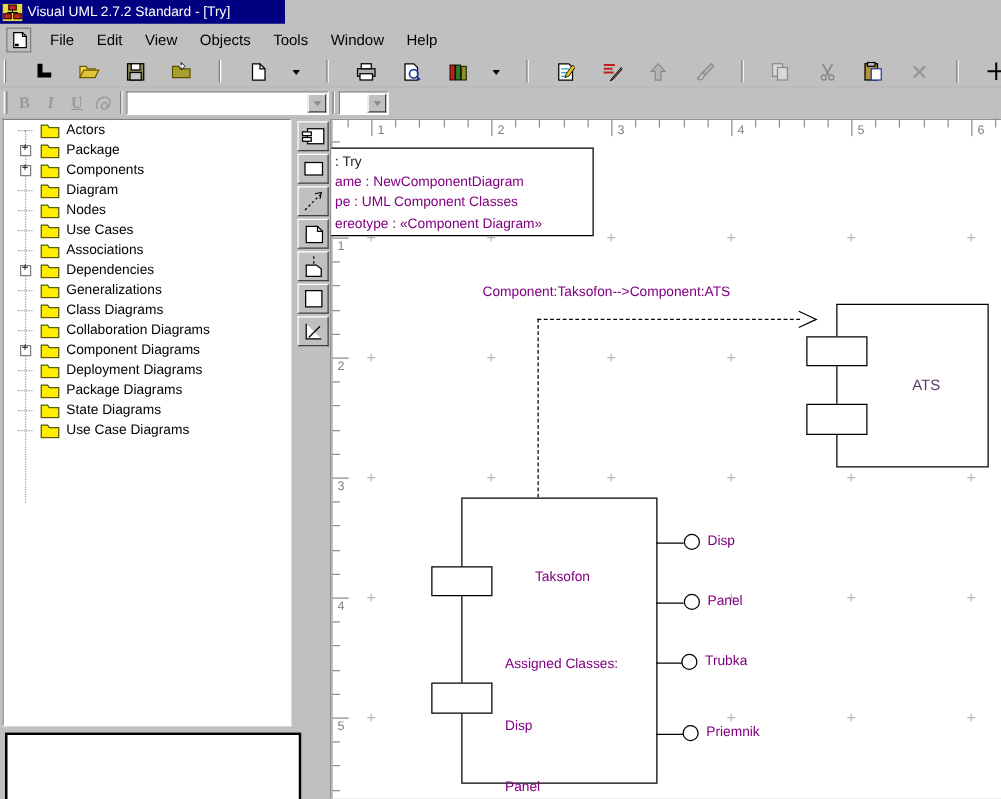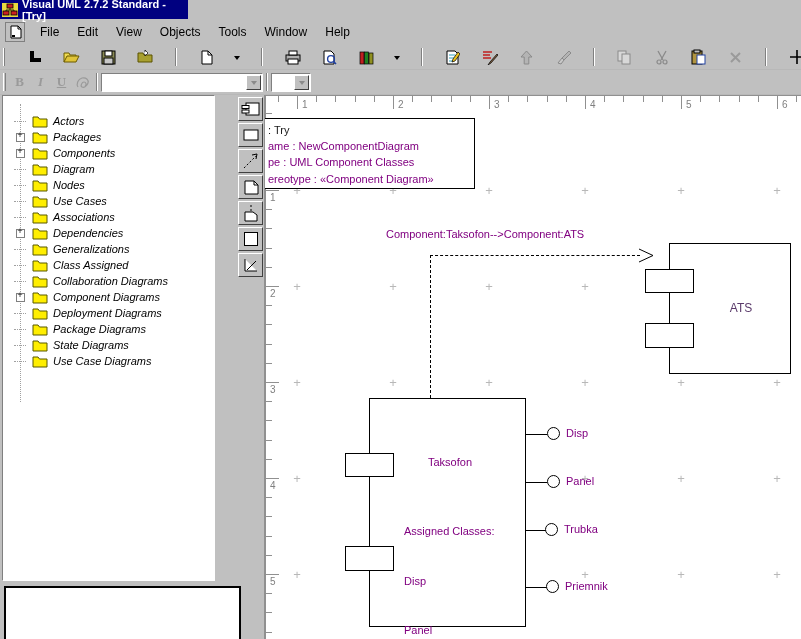--- a/index.html
+++ b/index.html
@@ -1,22 +1,22 @@
 <!DOCTYPE html>
 <html><head>
 <meta charset="utf-8">
 <style>
   html,body{margin:0;padding:0;width:801px;height:639px;overflow:hidden;
     background:#c0c0c0;font-family:"Liberation Sans",sans-serif;
     -webkit-font-smoothing:none;}
   *{box-sizing:border-box;}
   
   .titlebar{position:absolute;left:0;top:0;width:801px;height:19px;background:#c0c0c0;}
-  .titlebar-active{position:absolute;left:0;top:0;width:188px;height:19px;background:#000080;
-     color:#fff;display:flex;align-items:center;padding-left:2px;font-size:11px;font-weight:bold;}
+  .titlebar-active{position:absolute;left:0;top:0;width:228px;height:19px;background:#000080;
+     color:#fff;display:flex;align-items:center;padding-left:2px;font-size:11px;font-weight:normal;}
   .titlebar-active .ticon{width:16px;height:14px;margin-right:4px;flex:0 0 auto;}
   .menubar{position:absolute;left:0;top:19px;width:801px;height:26px;display:flex;
      align-items:center;font-size:12px;color:#000;}
   .mdi-icon{width:20px;height:20px;border:1px solid #808080;background:#c0c0c0;
      margin:0 6px 0 5px;display:flex;align-items:center;justify-content:center;}
   .menu-item{padding:3px 9px;}
   
   .tbar{position:absolute;left:0;width:801px;height:25px;display:flex;align-items:center;
      border-bottom:1px solid #b8b8b8;}
   .tbar1{top:45px;gap:16px;} .tbar2{top:70px;}
@@ -26,22 +26,22 @@
   .chev{width:0;height:0;border:3px solid transparent;border-top:4px solid #000;margin:4px 2px 0 1px;}
   .chev.dis{border-top-color:#8a8a8a;}
   .combo{height:19px;background:#fff;border:1px solid;border-color:#808080 #fff #fff #808080;
      display:flex;align-items:center;font-size:11px;}
   .combo .val{flex:1;padding-left:4px;}
   .combo .drop{width:15px;height:15px;background:#c0c0c0;border:1px solid;margin-right:1px;
      border-color:#fff #404040 #404040 #fff;display:flex;align-items:center;justify-content:center;}
   .fmt-btn{font-family:"Liberation Serif",serif;font-size:13px;font-weight:bold;color:#9a9a9a;}
   
   .content{position:absolute;left:0;top:95px;width:801px;height:544px;background:#c0c0c0;}
-  .tree{position:absolute;left:2px;top:0;width:213px;height:486px;background:#fff;
-     border:1px solid;border-color:#808080 #fff #fff #808080;padding-top:17px;font-size:11px;font-style:italic;}
+  .tree{position:absolute;left:2px;top:0;width:231px;height:486px;background:#fff;
+     border:1px solid;border-color:#808080 #fff #fff #808080;padding-top:0;font-size:11px;}
   .trow{height:16px;display:flex;align-items:center;padding-left:7px;}
   .cell{width:20px;height:16px;display:flex;align-items:center;justify-content:center;flex:0 0 auto;}
   .stub{width:12px;height:0;border-top:1px dotted #a0a0a0;}
   .plusbox{width:9px;height:9px;border:1px solid #808080;background:#fff;position:relative;}
   .plusbox::before{content:"+";position:absolute;left:0;top:-3px;width:7px;font-size:9px;line-height:9px;
      text-align:center;color:#000;}
   .fold{margin:0 5px 0 2px;flex:0 0 auto;}
   .vguide{position:absolute;left:17px;top:8px;height:298px;border-left:1px dotted #a0a0a0;}
   .overview{position:absolute;left:4px;top:491px;width:237px;height:60px;background:#fff;border:2px solid #000;}
   
@@ -339,21 +339,21 @@
         </svg>
         <span>Actors</span>
       </div>
     <div class="trow">
         <span class="cell">
           <span class="plusbox"></span>
         </span>
         <svg class="fold" width="16" height="13" viewBox="0 0 16 13">
           <path d="M1 12V2h5l1.5 2H15v8z" fill="#ffee00" stroke="#585800"></path>
         </svg>
-        <span>Packages</span>
+        <span>Package</span>
       </div>
     <div class="trow">
         <span class="cell">
           <span class="plusbox"></span>
         </span>
         <svg class="fold" width="16" height="13" viewBox="0 0 16 13">
           <path d="M1 12V2h5l1.5 2H15v8z" fill="#ffee00" stroke="#585800"></path>
         </svg>
         <span>Components</span>
       </div>
@@ -411,21 +411,21 @@
         </svg>
         <span>Generalizations</span>
       </div>
     <div class="trow">
         <span class="cell">
           <span class="stub"></span>
         </span>
         <svg class="fold" width="16" height="13" viewBox="0 0 16 13">
           <path d="M1 12V2h5l1.5 2H15v8z" fill="#ffee00" stroke="#585800"></path>
         </svg>
-        <span>Class Assigned</span>
+        <span>Class Diagrams</span>
       </div>
     <div class="trow">
         <span class="cell">
           <span class="stub"></span>
         </span>
         <svg class="fold" width="16" height="13" viewBox="0 0 16 13">
           <path d="M1 12V2h5l1.5 2H15v8z" fill="#ffee00" stroke="#585800"></path>
         </svg>
         <span>Collaboration Diagrams</span>
       </div>

